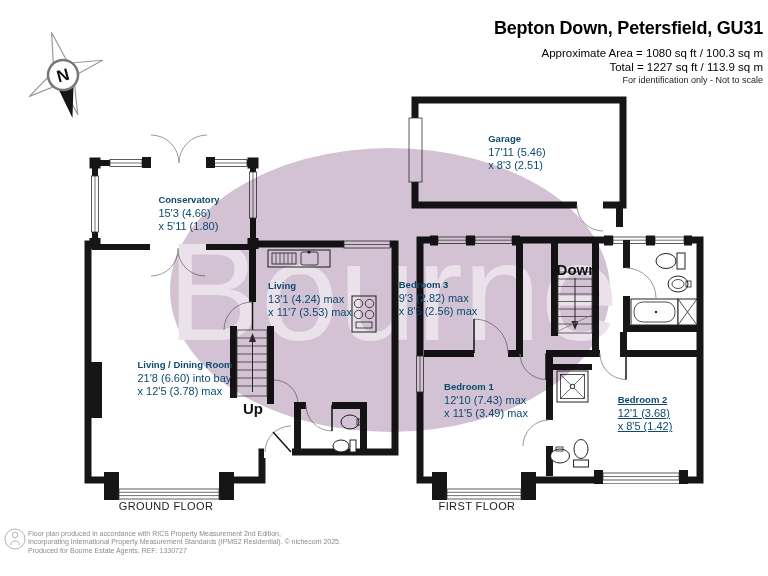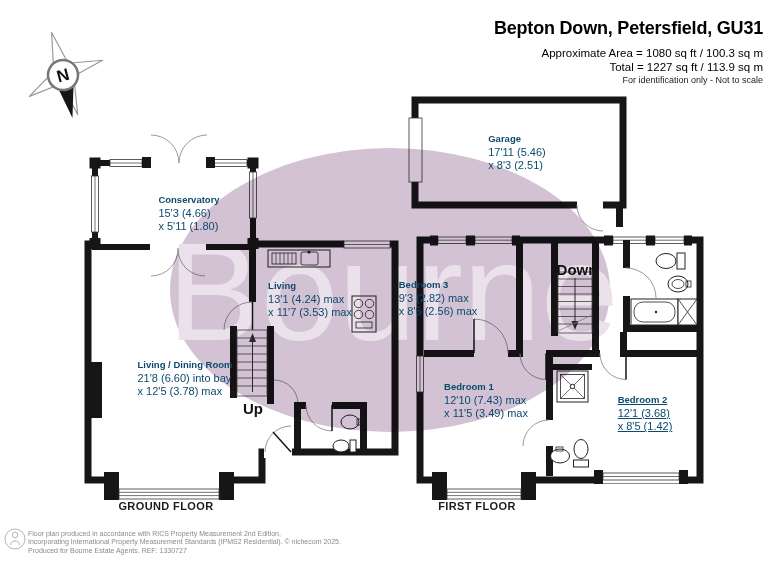--- a/index.html
+++ b/index.html
@@ -8,21 +8,21 @@
   svg.layer{position:absolute;left:0;top:0;pointer-events:none;}
   .wm{mix-blend-mode:multiply;}
   .hdr{position:absolute;top:18px;right:5px;text-align:right;color:#000;}
   .hdr-title{font-size:18px;font-weight:bold;letter-spacing:-0.2px;margin-bottom:7px;}
   .hdr-line{font-size:11.5px;line-height:14px;}
   .hdr-disc{font-size:9px;margin-top:1px;color:#222;}
   .rlabel{position:absolute;transform:translateX(-50%);text-align:left;color:#0c4a6e;
           line-height:13.5px;white-space:nowrap;}
   .rname{font-weight:bold;font-size:9.5px;}
   .rdim{font-size:11px;}
-  .floorlabel{position:absolute;transform:translateX(-50%);font-weight:bold;font-size:11px;
+  .floorlabel{position:absolute;transform:translateX(-50%);font-weight:normal;font-size:11px;
           color:#1c1c1c;letter-spacing:.4px;white-space:nowrap;}
   .stairlabel{position:absolute;transform:translateX(-50%);font-weight:bold;font-size:15px;color:#111;}
   .footer{position:absolute;left:28px;top:530px;font-size:7px;line-height:8.3px;color:#8a8a8a;}
   .nichecom{position:absolute;left:4px;top:527px;}
   .arc{fill:none;stroke:#9a9a9a;stroke-width:1;}
   .leaf{stroke:#161616;stroke-width:1.5;}
   .tread{stroke:#4a4a4a;stroke-width:0.8;}
   .glz{fill:#fff;stroke:#333;stroke-width:0.8;}
   .gln{stroke:#333;stroke-width:0.7;}
   .fix{fill:#fff;stroke:#222;stroke-width:1;}

